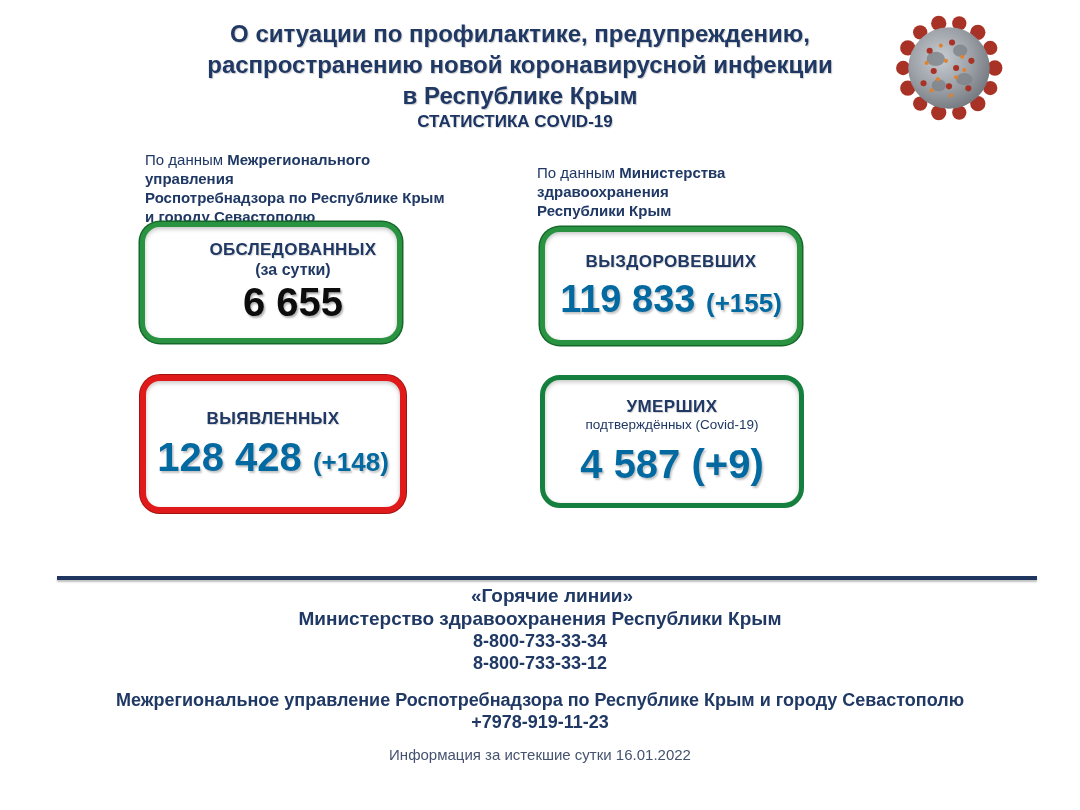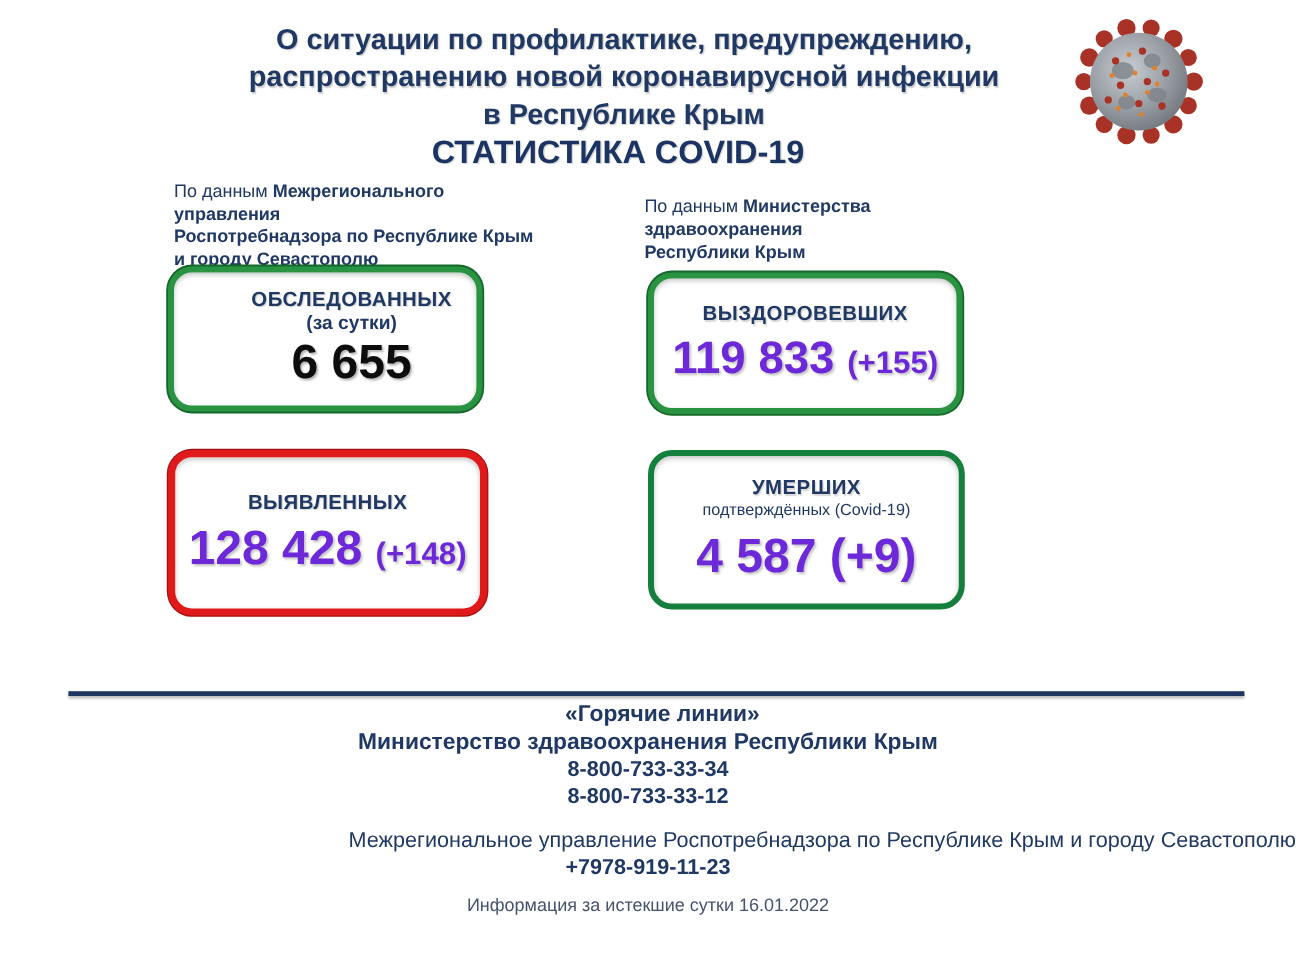--- a/index.html
+++ b/index.html
@@ -10,21 +10,21 @@
     font-family:"Liberation Sans", sans-serif; color:#1f3864;
   }
   .title {
     position:absolute; left:185px; top:18px; width:670px;
     text-align:center; font-size:24px; font-weight:bold;
     line-height:31px; color:#1f3864;
     text-shadow:1px 1px 1px rgba(110,110,110,.35);
   }
   .subtitle {
     position:absolute; left:185px; top:112px; width:660px;
-    text-align:center; font-size:27px; font-weight:bold; color:#1b3463;
+    text-align:center; font-size:17px; font-weight:bold; color:#1b3463;
     text-shadow:1px 1px 1px rgba(110,110,110,.3);
   }
   .virus { position:absolute; left:893px; top:12px; width:112px; height:112px; }
 
   .source { font-size:15px; line-height:19px; color:#1f3864; }
   .source b { display:inline; }
   .source .blk { display:block; font-weight:bold; }
   .source-left  { position:absolute; left:145px; top:150px; width:310px; }
   .source-right { position:absolute; left:537px; top:163px; width:310px; }
 
@@ -41,34 +41,34 @@
   #card-recovered { left:540px; top:227px; width:262px; height:118px; }
   #card-detected  { left:140px; top:375px; width:266px; height:138px; }
   #card-deaths    { left:540px; top:375px; width:264px; height:133px; }
 
   .card-label { font-size:17px; font-weight:bold; color:#1f3864; letter-spacing:.4px;
                 text-shadow:1px 1px 1px rgba(120,120,120,.3); }
   .card-sub   { font-size:16px; font-weight:bold; color:#1f3864; margin-top:1px; }
   .card-sub.small { font-size:13.5px; font-weight:normal; margin-top:0; }
   .value-black { font-size:40px; font-weight:bold; color:#0d0d0d; margin-top:1px;
                  text-shadow:1.5px 1.5px 2px rgba(0,0,0,.3); }
-  .value-navy  { font-size:38px; font-weight:bold; color:#6d28d9; margin-top:6px;
+  .value-navy  { font-size:38px; font-weight:bold; color:#0369a1; margin-top:6px;
                  text-shadow:1.5px 1.5px 2px rgba(60,60,60,.3); }
   .delta { font-size:26px; font-weight:bold; }
   #card-deaths .value-navy { font-size:40px; margin-top:10px; }
   #card-detected .value-navy { font-size:40px; }
 
   .divider { position:absolute; left:57px; top:576px; width:980px; height:3.5px;
              background:#1e3560; box-shadow:0 2px 2px rgba(0,0,0,.25); }
 
   .footer { position:absolute; left:0; top:584px; width:1080px; text-align:center; color:#1f3864; }
   .f-hot      { font-size:19px; font-weight:bold; line-height:23px;padding-left:24px; }
   .f-ministry { font-size:19px; font-weight:bold; line-height:23px; }
   .f-phone    { font-size:18px; font-weight:bold; line-height:22px; }
-  .f-rospotreb{ font-size:18px; font-weight:normal; line-height:22px; margin-top:15px;text-align:right; }
+  .f-rospotreb{ font-size:18px; font-weight:bold; line-height:22px; margin-top:15px; }
   .f-info     { font-size:15px; font-weight:normal; color:#46536e; margin-top:13px; }
 </style>
 </head>
 <body>
 
 <div class="slide">
 
   <div class="title">
     <div>О ситуации по профилактике, предупреждению,</div>
     <div>распространению новой коронавирусной инфекции</div>

